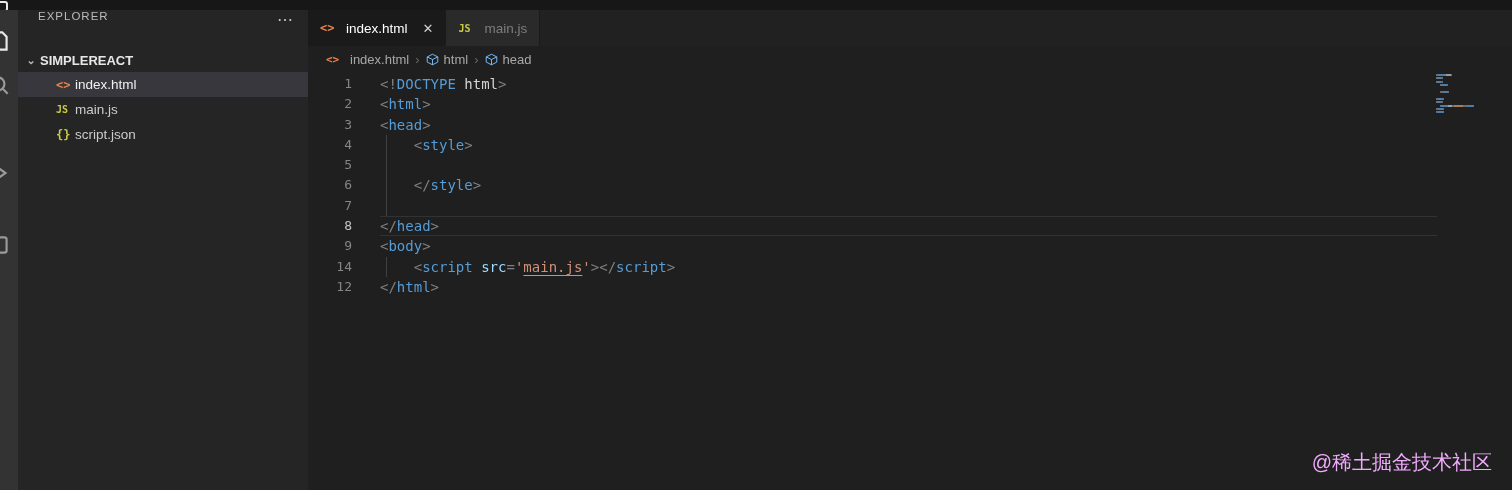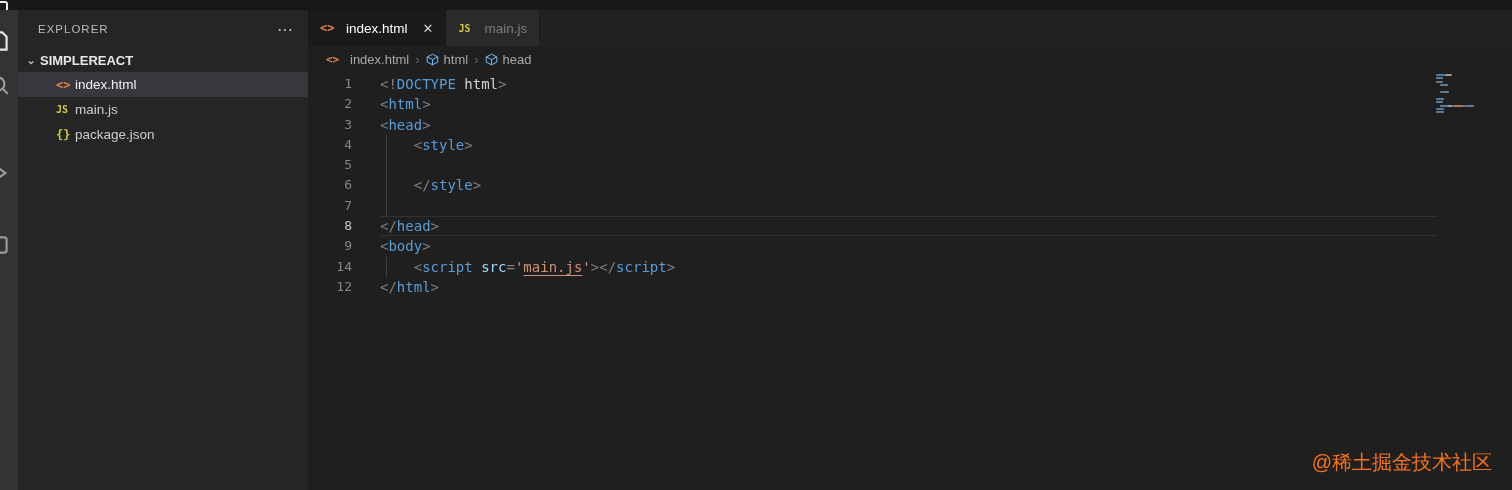--- a/index.html
+++ b/index.html
@@ -11,21 +11,21 @@
 
   
   .activitybar { position:absolute; left:0; top:10px; width:18px; height:480px;
                  background:#333333; overflow:hidden; }
   .ab-icon { position:absolute; left:-14px; width:26px; height:26px; color:#9a9a9a; }
   .ab-icon svg { width:26px; height:26px; }
 
   
   .sidebar { position:absolute; left:18px; top:10px; width:290px; height:480px;
              background:#252526; color:#cccccc; }
-  .sidebar-header { display:flex; align-items:center; justify-content:space-between;
+  .sidebar-header { display:flex; align-items:flex-start; justify-content:space-between;
                     height:38px; padding:0 14px 0 20px;gap:28px; }
   .sidebar-title { font-size:11.5px; letter-spacing:1px; color:#bbbbbb; }
   .more-btn { color:#c5c5c5; font-size:16px; cursor:pointer; letter-spacing:1px; }
   .section-row { display:flex; align-items:center; height:24px; padding-left:4px;
                  font-weight:bold; color:#e7e7e7; font-size:13px; cursor:pointer; }
   .section-chevron { width:18px; text-align:center; color:#b5b5b5; font-size:11px; }
   .file-row { display:flex; align-items:center; height:25px; padding-left:38px;
               font-size:13.5px; color:#cccccc; cursor:pointer; }
   .file-row.selected { background:#37373d; color:#f0f0f0; }
   .ficon { width:19px; font-weight:bold; font-size:10px; font-family:"DejaVu Sans Mono", monospace; }
@@ -62,21 +62,21 @@
   .tk-p { color:#808080; } .tk-t { color:#569cd6; } .tk-n { color:#d4d4d4; }
   .tk-a { color:#9cdcfe; } .tk-s { color:#ce9178; }
   .tk-sl { color:#ce9178; text-decoration:underline; text-underline-offset:3px; }
   .tk-w { color:transparent; }
 
   
   .minimap { position:absolute; top:2px; right:28px; width:48px; cursor:pointer; }
   .mm-line { display:flex; height:2px; margin-bottom:1.4px; }
   .mm-seg { height:2px; }
 
-  .watermark { position:absolute; right:20px; bottom:14px; font-size:20px; color:#f97316; }
+  .watermark { position:absolute; right:20px; bottom:14px; font-size:20px; color:#f0abfc; }
 </style>
 </head>
 <body>
 
 <div class="top-strip">
   <div class="top-partial-icon"></div>
 </div>
 
 <div class="activitybar">
     <div class="ab-icon" style="top: 18px;"><svg viewBox="0 0 24 24">
@@ -107,21 +107,21 @@
       <div class="file-row selected">
         <span class="ficon html">&lt;&gt;</span>
         <span>index.html</span>
       </div>
       <div class="file-row">
         <span class="ficon js">JS</span>
         <span>main.js</span>
       </div>
       <div class="file-row">
         <span class="ficon json">{}</span>
-        <span>package.json</span>
+        <span>script.json</span>
       </div>
     </div>
 </div>
 
 <div class="main">
   <div class="tabbar">
       <div class="tab active">
         <span class="ficon html">&lt;&gt;</span>
         <span>index.html</span>
         <span class="close">✕</span>

